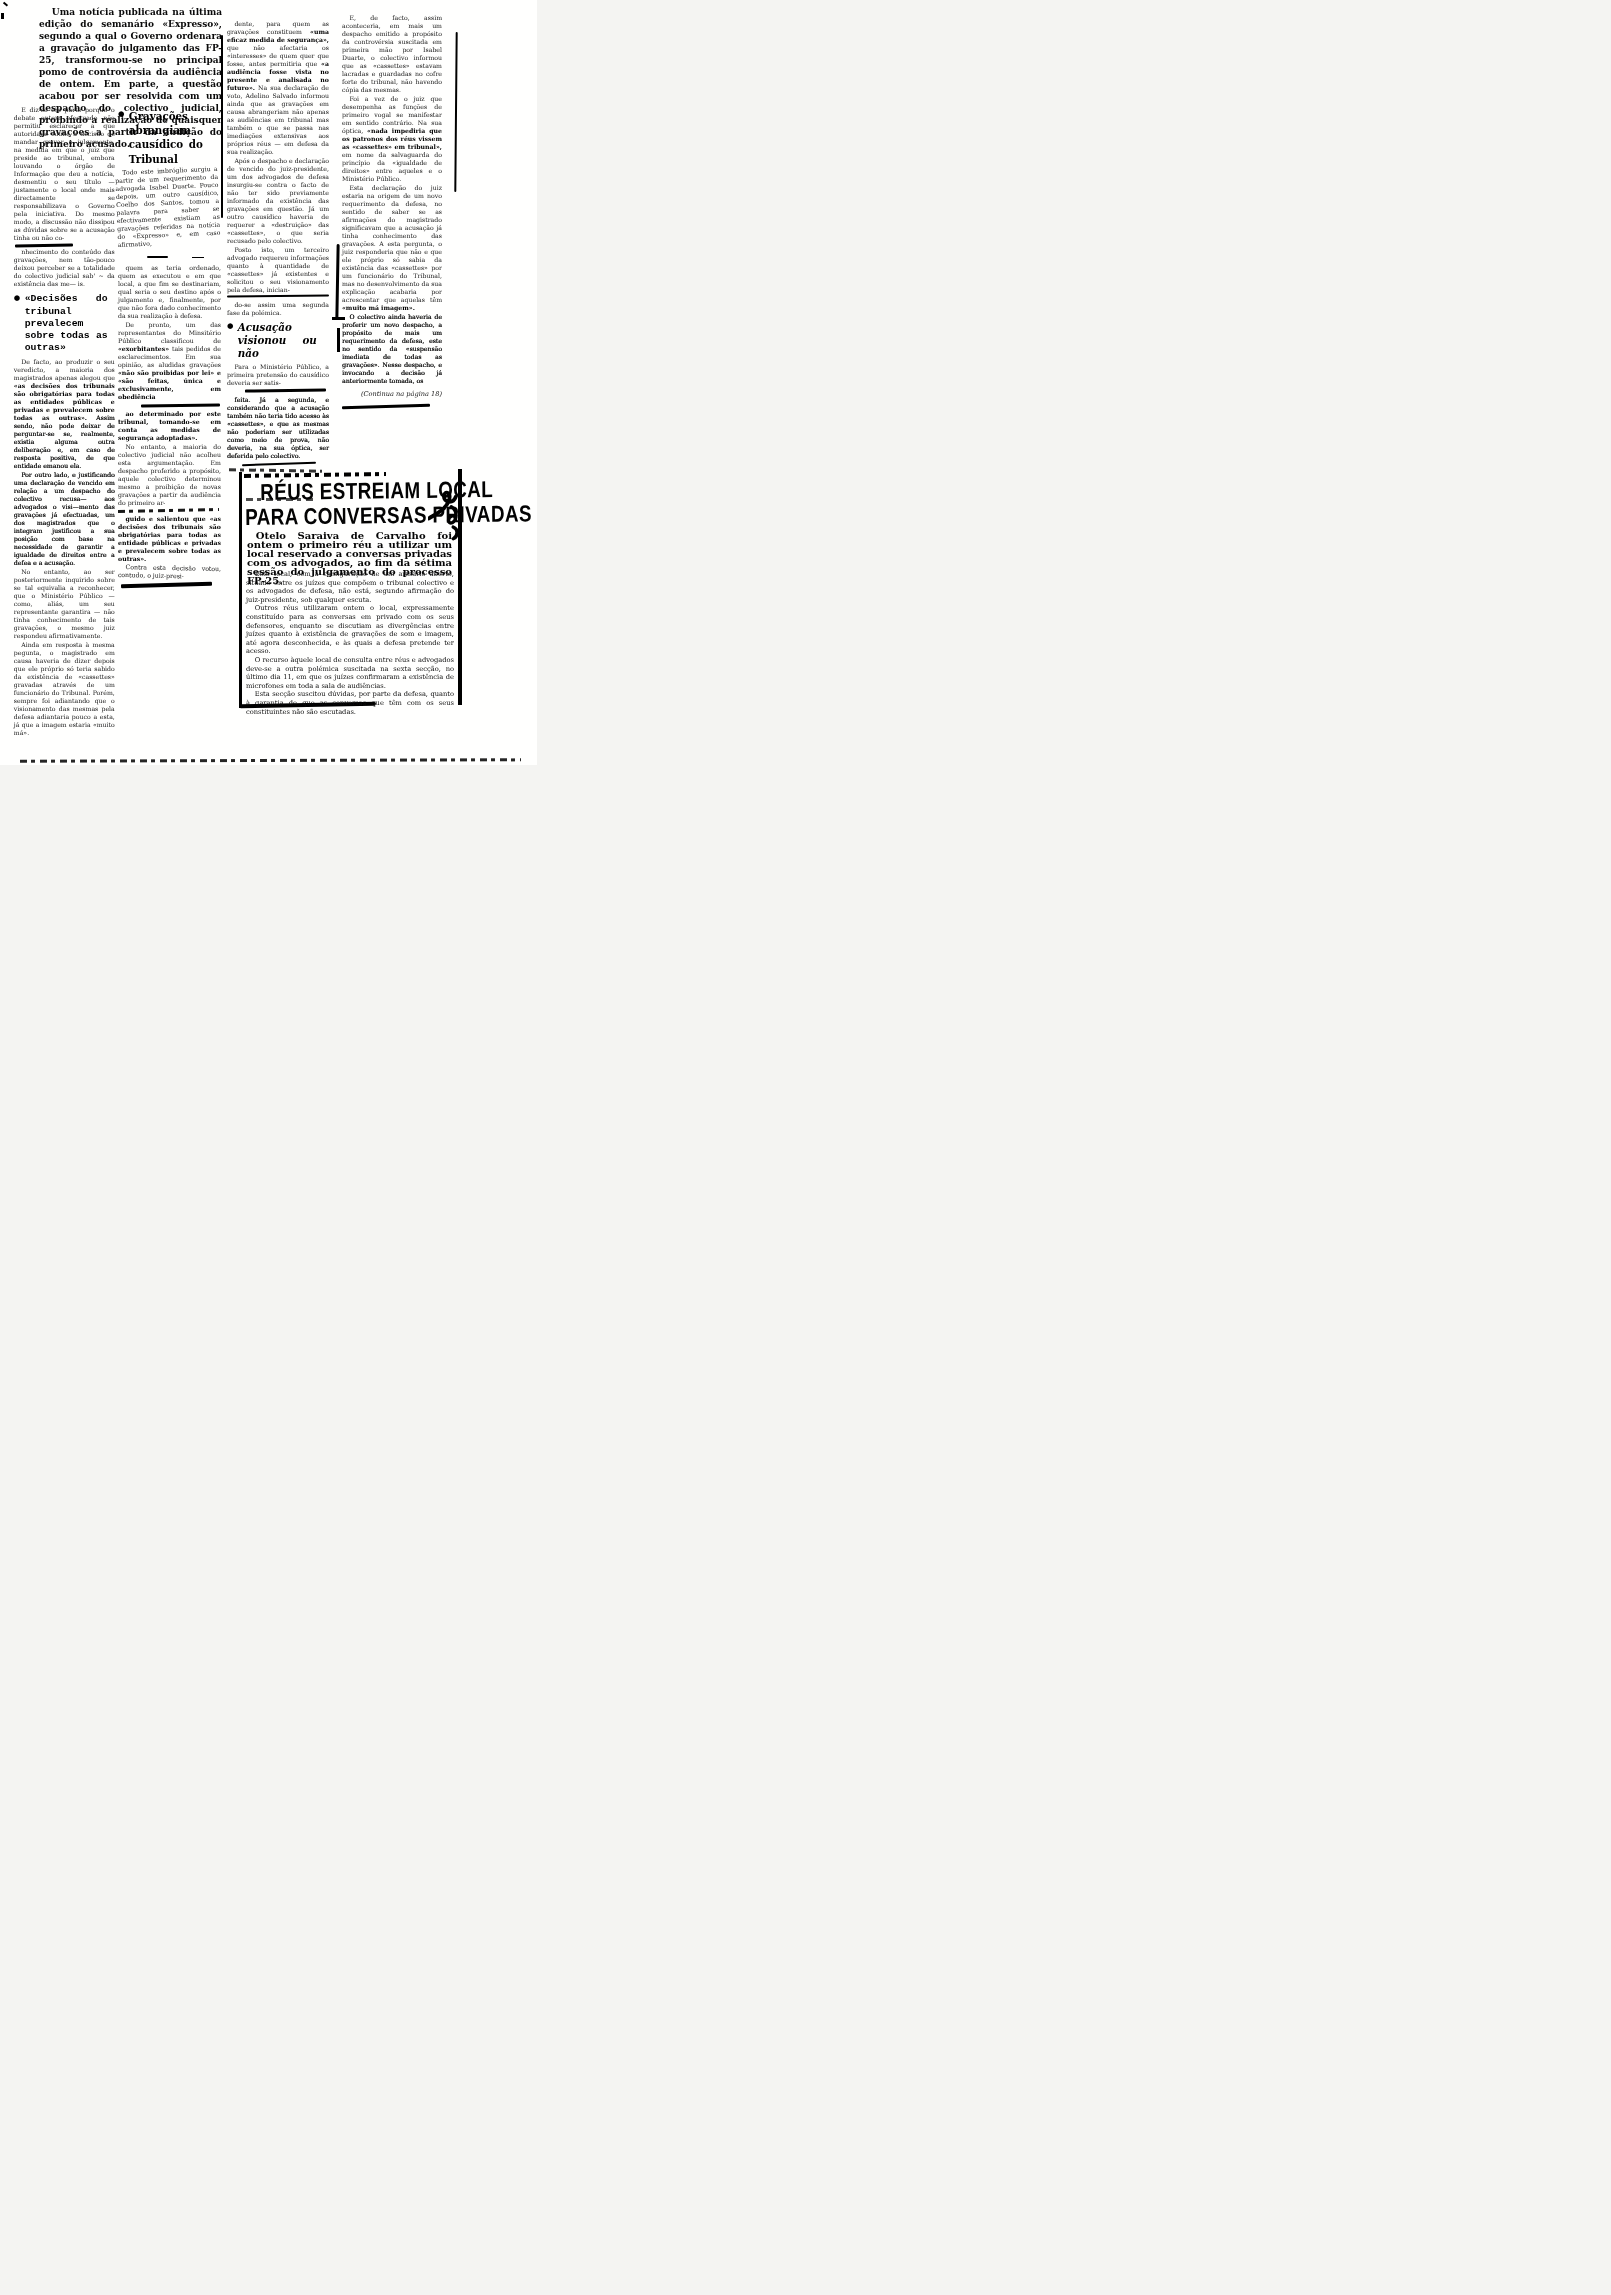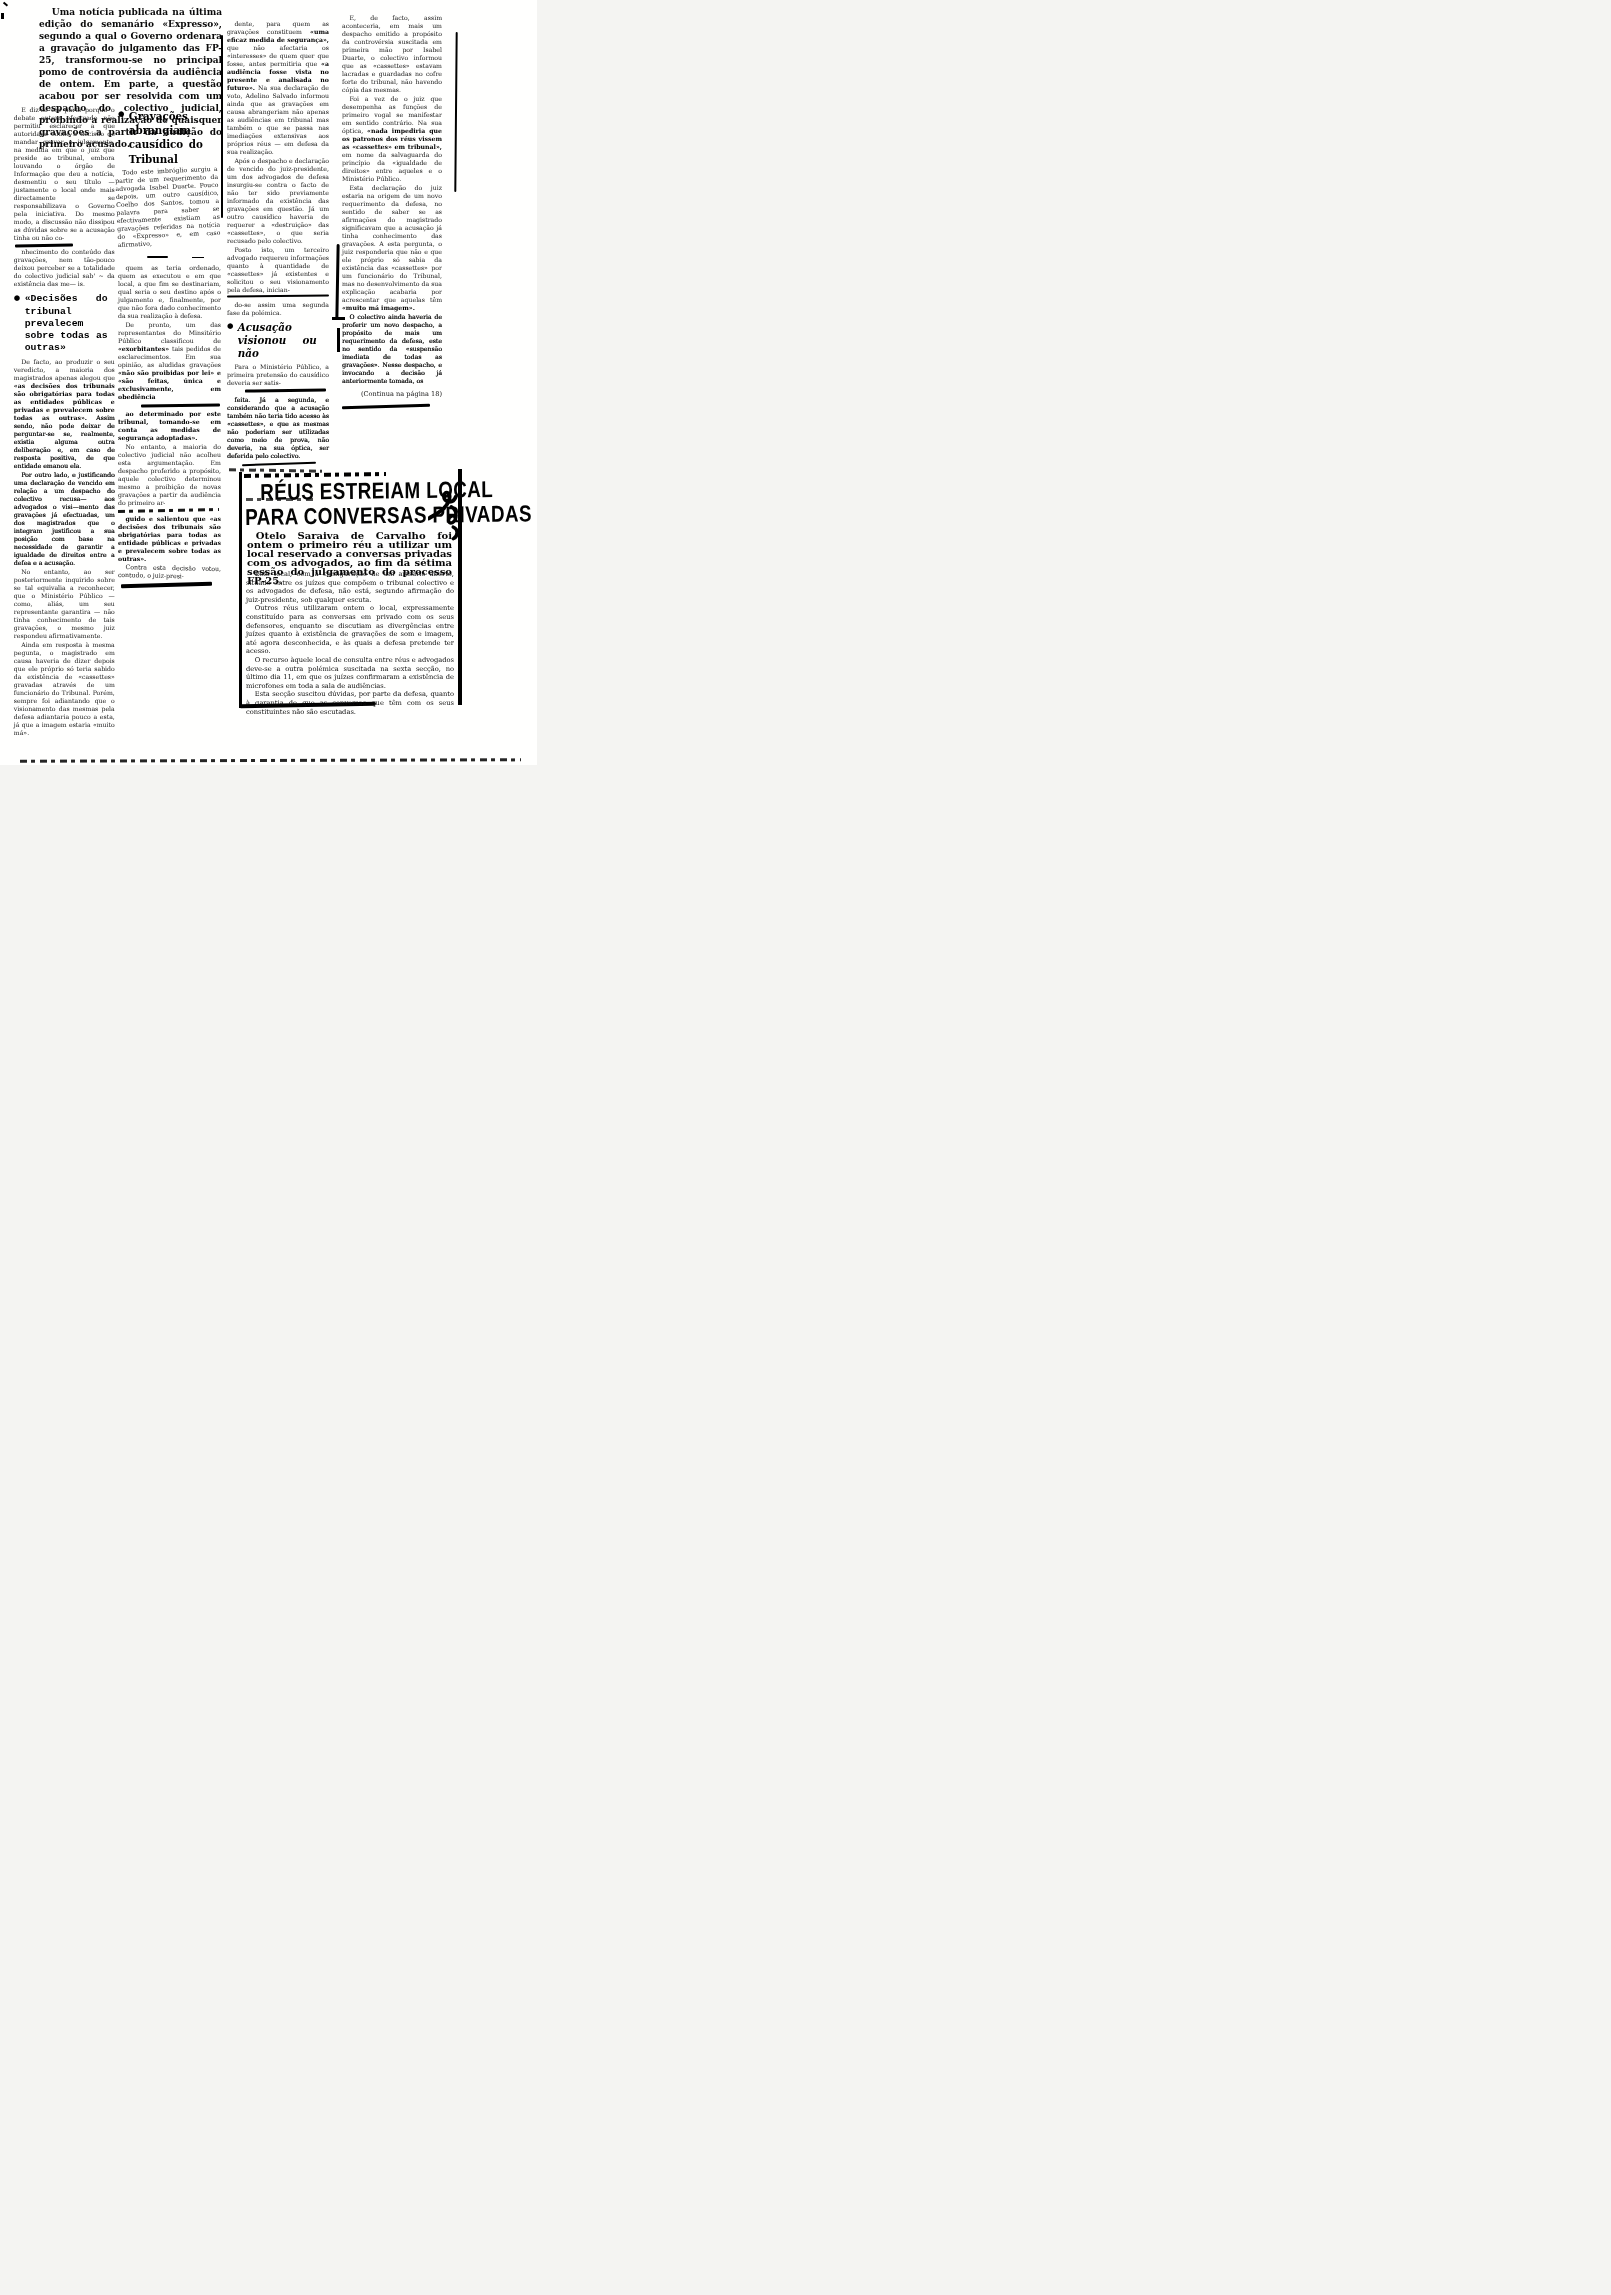--- a/index.html
+++ b/index.html
@@ -106,21 +106,21 @@
     <p class="semi">feita. Já a segunda, e considerando que a acusação também não teria tido acesso às «cassettes», e que as mesmas não poderiam ser utilizadas como meio de prova, não deveria, na sua óptica, ser deferida pelo colectivo.</p>
     <div class="ink" style="width:74px;height:2px;margin:2.9px 0 0 14.7px;border-radius:1px;transform:rotate(-2deg);"></div>
     <div class="noise" style="width:93px;height:2.5px;margin:3.9px 0 0 2px;transform:rotate(1deg);opacity:.8;"></div>
   </div>
 
   <div class="col" id="col4" style="left:342px;top:13.8px;width:100px;">
     <p>E, de facto, assim aconteceria, em mais um despacho emitido a propósito da controvérsia suscitada em primeira mão por Isabel Duarte, o colectivo informou que as «cassettes» estavam lacradas e guardadas no cofre forte do tribunal, não havendo cópia das mesmas.</p>
     <p><span>Foi a vez de o juiz que desempenha as funções de primeiro vogal se manifestar em sentido contrário. Na sua óptica, </span><span class="b">«nada impediria que os patronos dos réus vissem as «cassettes» em tribunal»,</span><span> em nome da salvaguarda do princípio da «igualdade de direitos» entre aqueles e o Ministério Público.</span></p>
     <p><span>Esta declaração do juiz estaria na origem de um novo requerimento da defesa, no sentido de saber se as afirmações do magistrado significavam que a acusação já tinha conhecimento das gravações. A esta pergunta, o juiz responderia que não e que ele próprio só sabia da existência das «cassettes» por um funcionário do Tribunal, mas no desenvolvimento da sua explicação acabaria por acrescentar que aquelas têm </span><span class="b">«muito má imagem».</span></p>
     <p class="semi">O colectivo ainda haveria de proferir um novo despacho, a propósito de mais um requerimento da defesa, este no sentido da «suspensão imediata de todas as gravações». Nesse despacho, e invocando a decisão já anteriormente tomada, os</p>
-    <p style="text-align:right;text-indent:0;margin-top:4.9px;font-size:6.6px;">(Continua na página 18)</p>
+    <p style="font-style:italic;text-align:right;text-indent:0;margin-top:4.9px;font-size:6.6px;">(Continua na página 18)</p>
     <div class="rule" style="width:88px;height:2.9px;margin:6.9px 0 0 0;transform:rotate(-1.6deg);"></div>
   </div>
 
   <div>
     <div class="ink" style="position:absolute;left:239px;top:472px;width:3.4px;height:236px;"></div>
     <div class="ink" style="position:absolute;left:458px;top:469px;width:4.4px;height:236px;"></div>
     <div class="noise" style="position:absolute;left:244px;top:473px;width:142px;height:4.4px;transform:rotate(-.8deg);"></div>
     <div class="noise" style="position:absolute;left:246px;top:498px;width:69px;height:2.9px;opacity:.7;"></div>
     <div class="ink" style="position:absolute;left:239px;top:703px;width:137px;height:4.4px;border-radius:2px;transform:rotate(-1.1deg);"></div>
 

